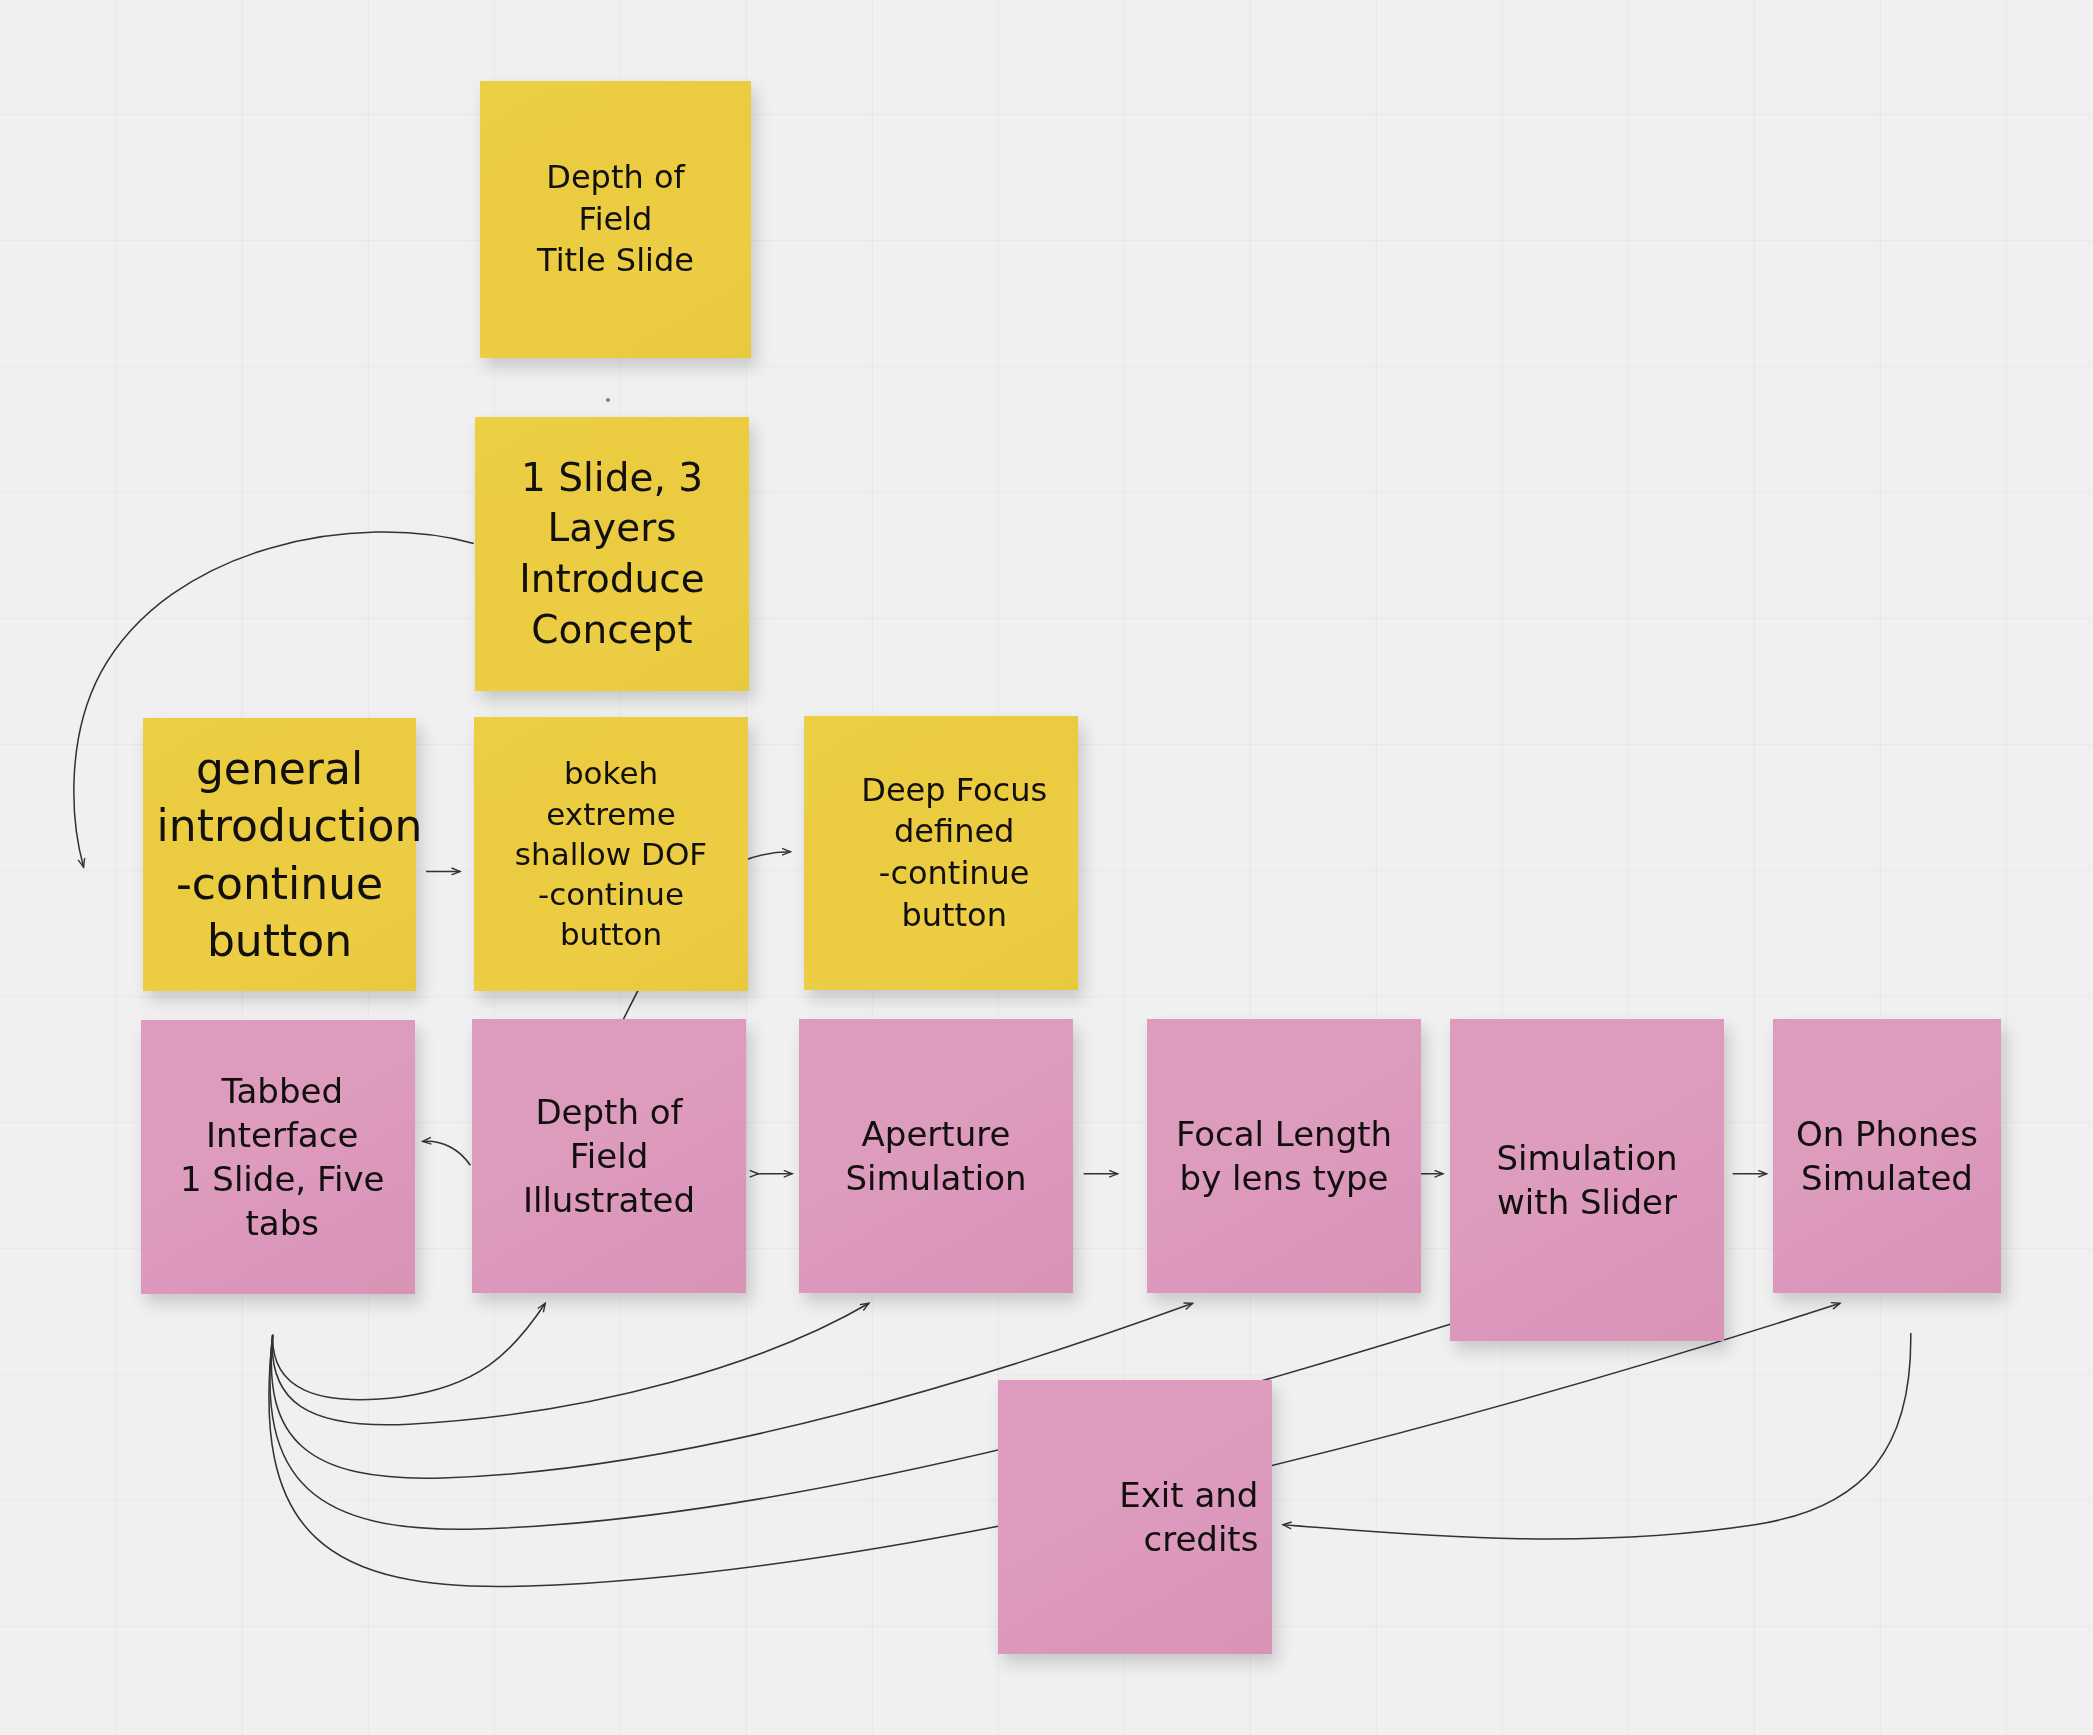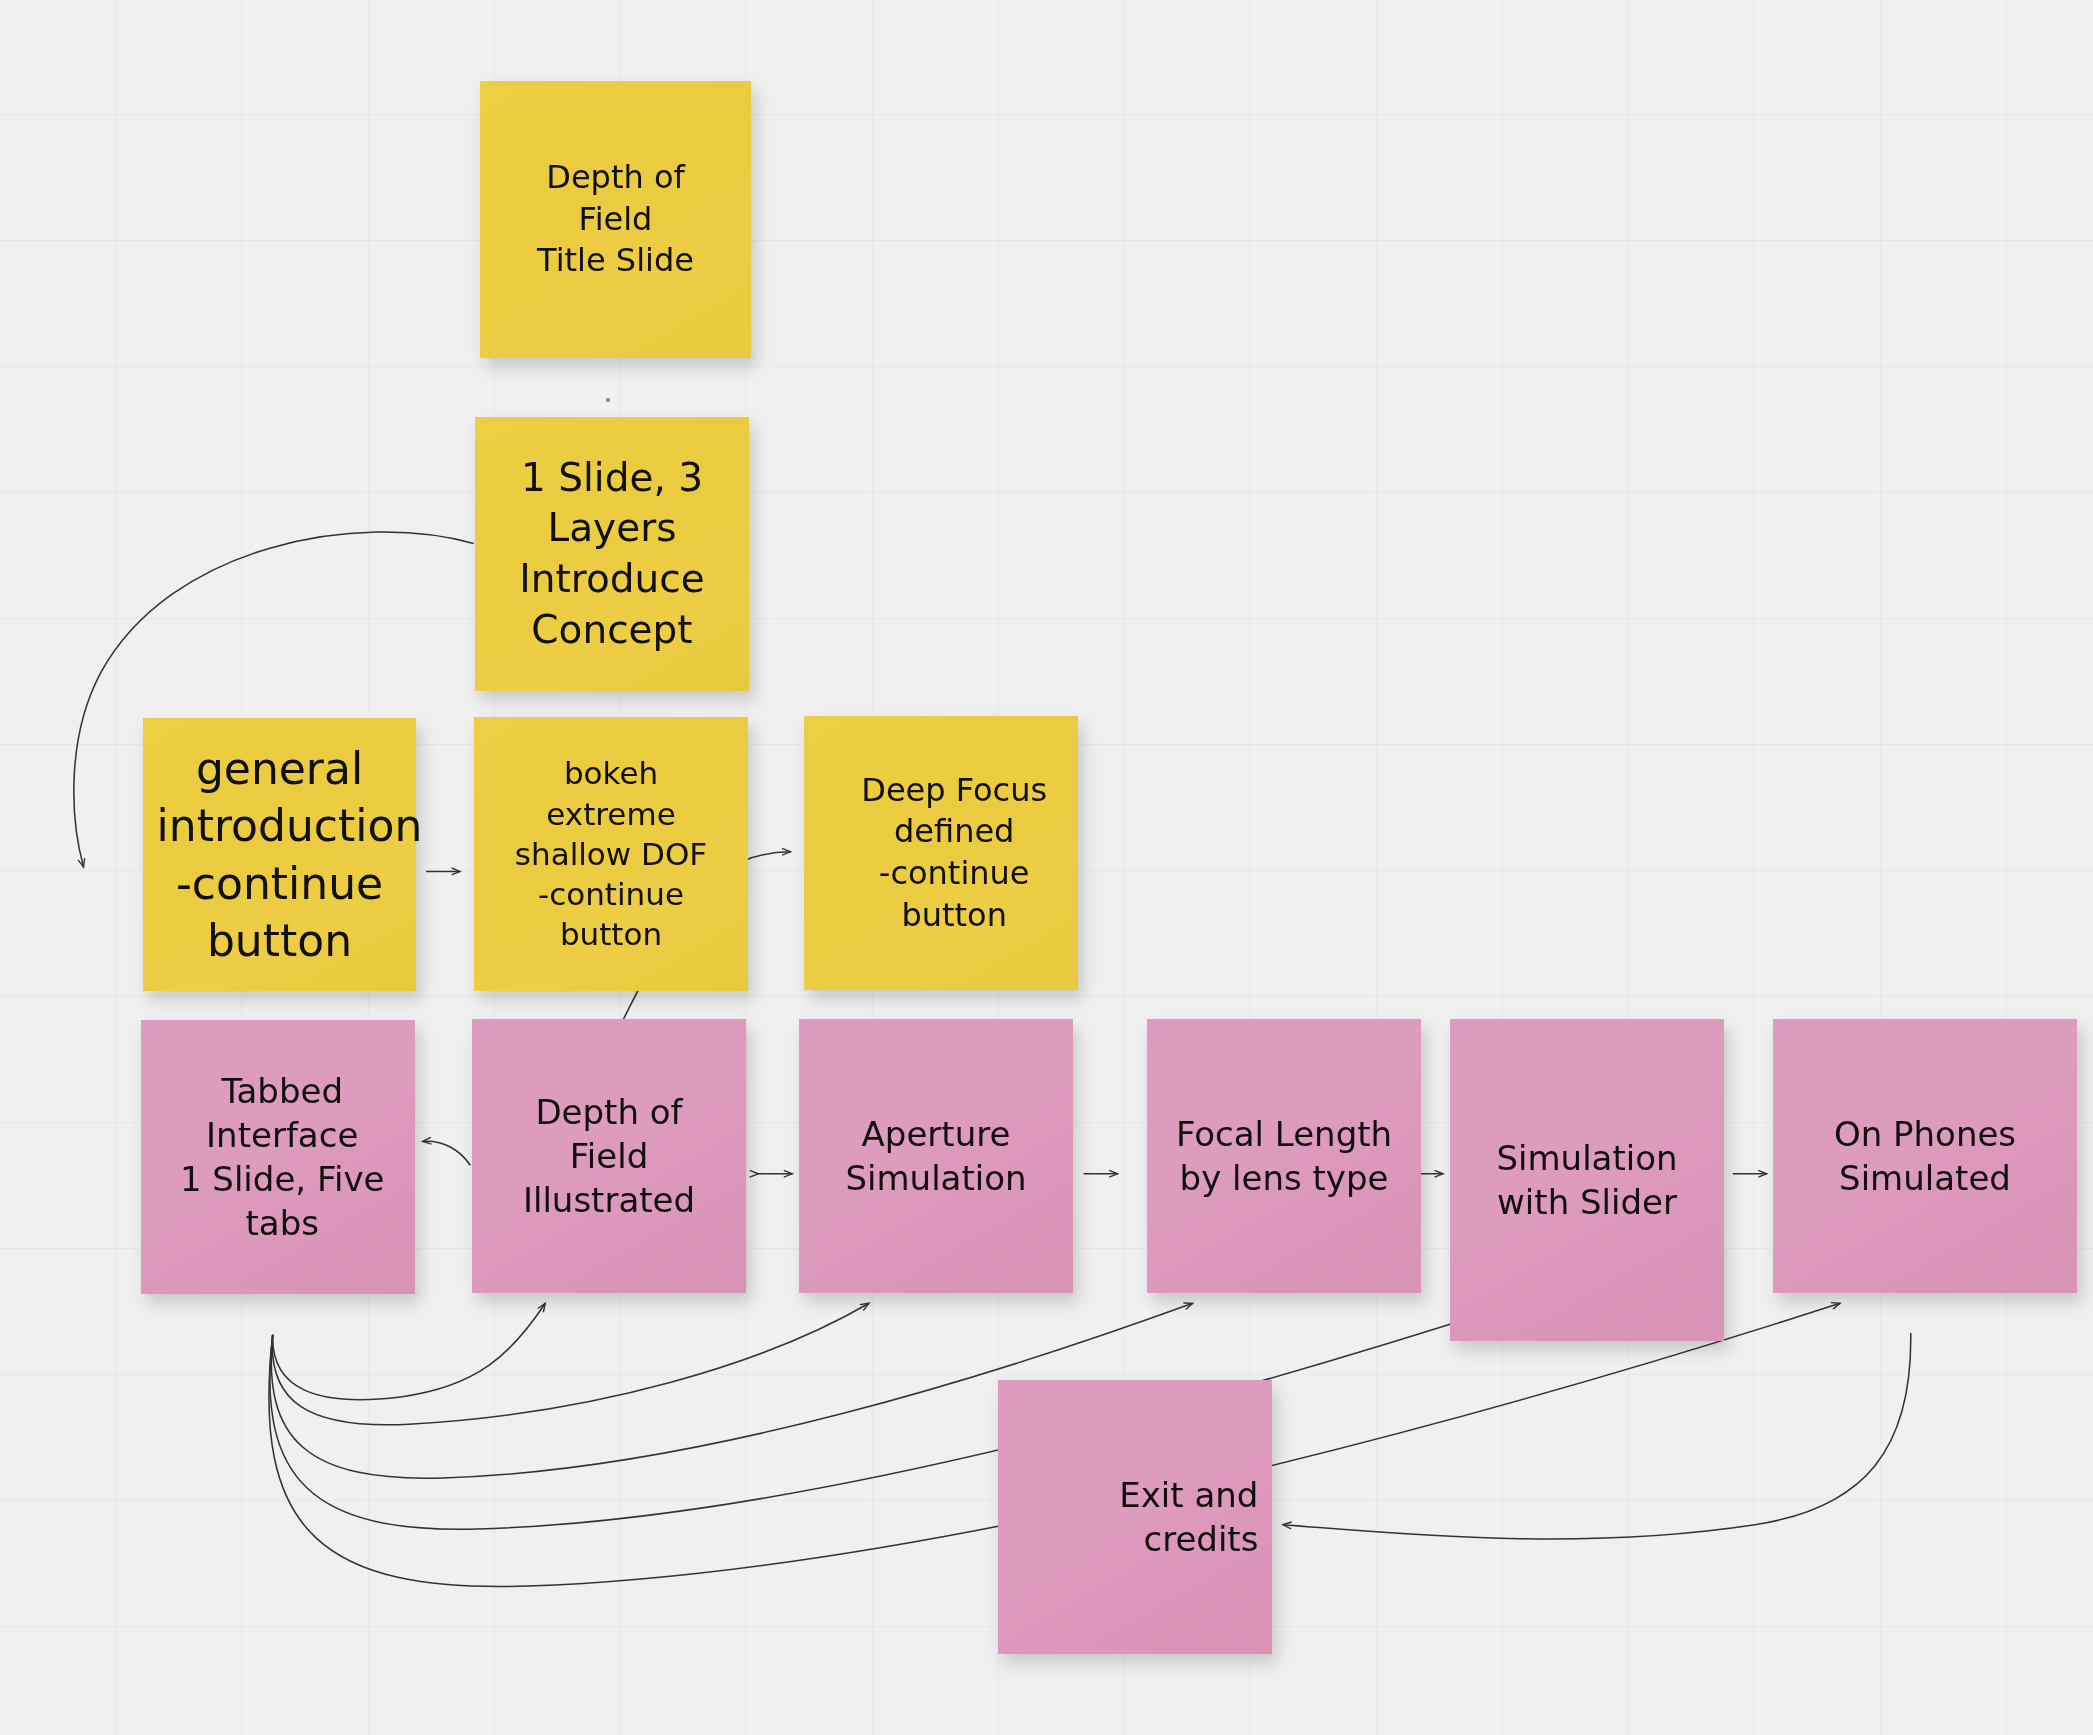--- a/index.html
+++ b/index.html
@@ -139,21 +139,21 @@
 Simulation</span>
       </div>
       <div class="note pink" style="left: 1126px; top: 1019px; width: 274px; height: 274px; font-size: 34px; margin-left: 21px;">
         <span class="txt">Focal Length
 by lens type</span>
       </div>
       <div class="note pink" style="left: 1450px; top: 1019px; width: 274px; height: 322px; font-size: 34px;">
         <span class="txt">Simulation
 with Slider</span>
       </div>
-      <div class="note pink" style="left: 1773px; top: 1019px; width: 304px; height: 274px; font-size: 34px; justify-content: center;">
+      <div class="note pink" style="left: 1773px; top: 1019px; width: 228px; height: 274px; font-size: 34px; justify-content: center;">
         <span class="txt">On Phones
 Simulated</span>
       </div>
       <div class="note pink" style="left: 998px; top: 1380px; width: 274px; height: 274px; font-size: 34px; text-align: right;">
         <span class="txt">Exit and
 credits</span>
       </div>
     </div>
   <div id="marks-layer">
       <div class="dot" style="left: 606px; top: 398px;"></div>

